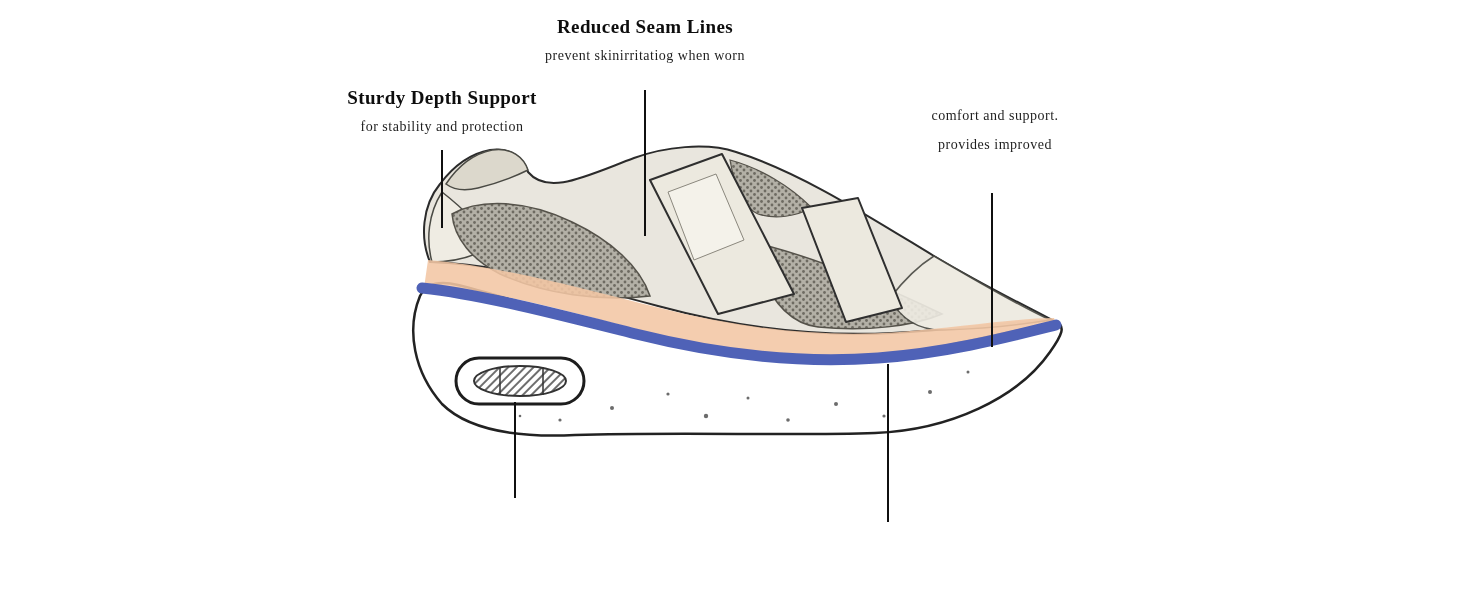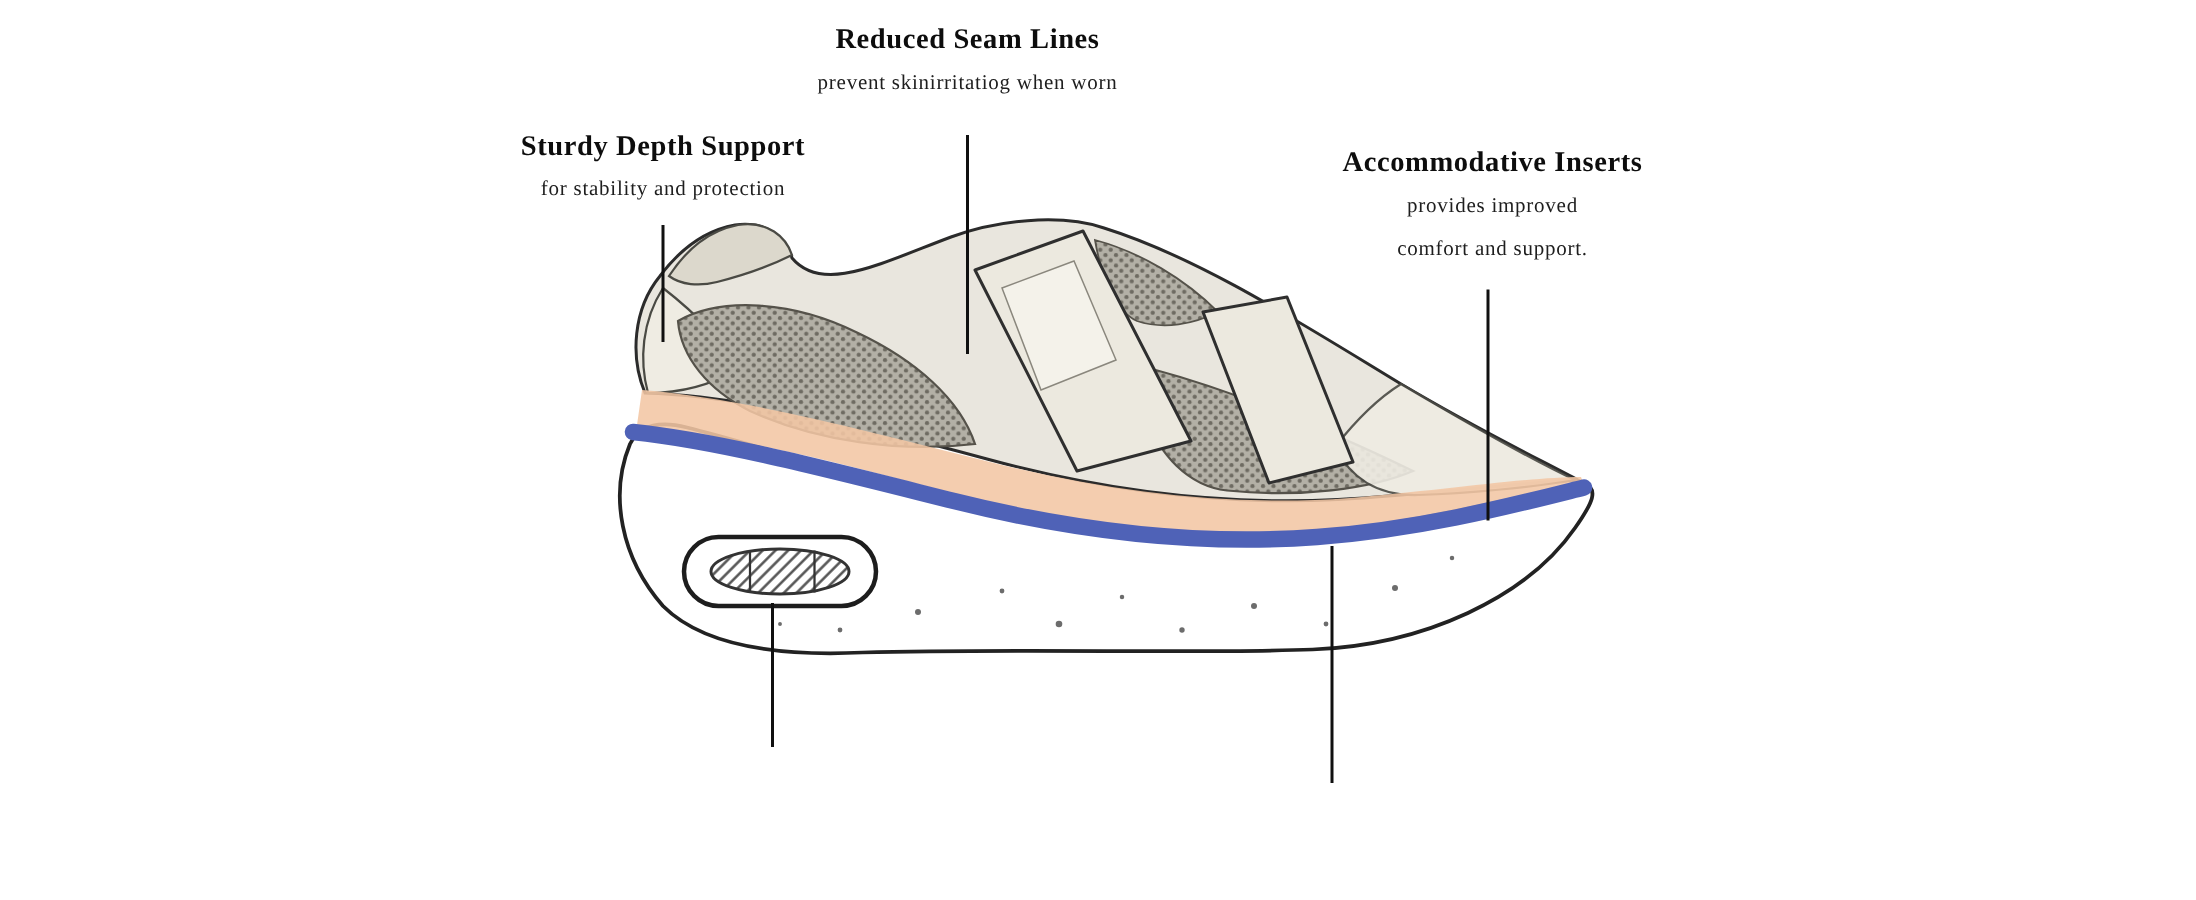--- a/index.html
+++ b/index.html
@@ -121,23 +121,22 @@
   </div>
   <div class="leader" style="left:644px;top:90px;height:146px"></div>
 
   <div class="callout" style="left:442px;top:87px">
     <div class="title">Sturdy Depth Support</div>
     <div class="sub">for stability and protection</div>
   </div>
   <div class="leader" style="left:441px;top:150px;height:78px"></div>
 
   <div class="callout" style="left:995px;top:98px">
-    <div class="title">Accommodative Inserts</div>
+    <div class="sub">comfort and support.</div>
     <div class="sub">provides improved</div>
-    <div class="sub">comfort and support.</div>
   </div>
   <div class="leader" style="left:991px;top:193px;height:154px"></div>
 
   <div class="leader" style="left:514px;top:402px;height:96px"></div>
 
   <div class="leader" style="left:887px;top:364px;height:158px"></div>
 
 </div>
 
 </body></html>

